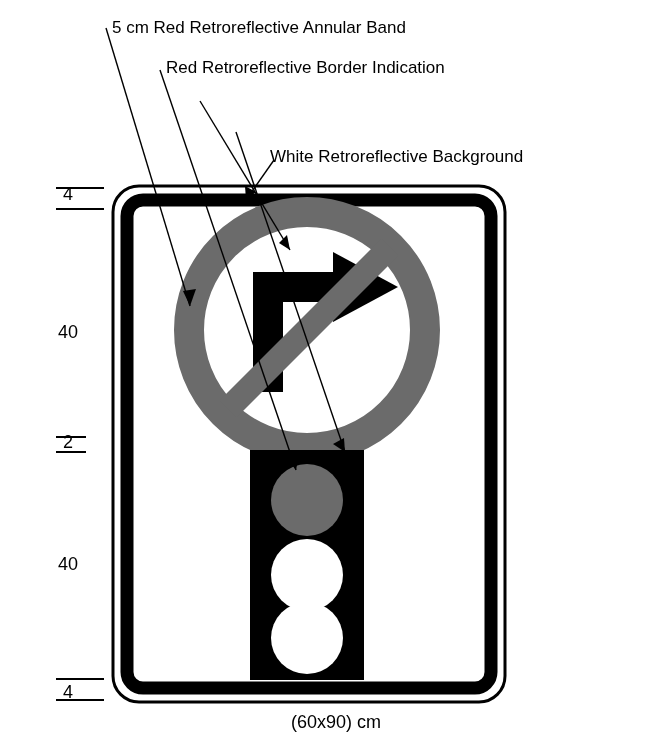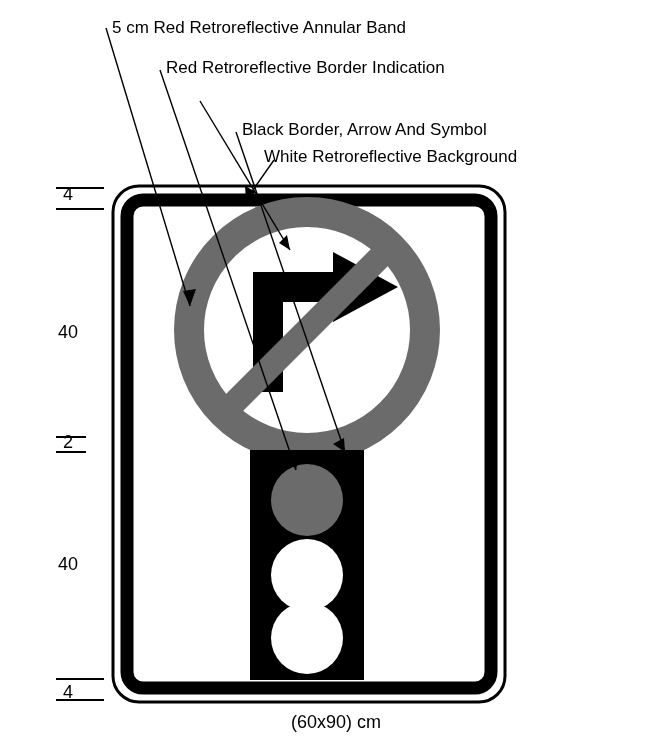--- a/index.html
+++ b/index.html
@@ -51,23 +51,22 @@
 </head>
 <body>
 
 <div id="stage">
 
   <div class="callout-label" style="left:112px; top:18px;">5 cm Red Retroreflective  Annular Band</div>
 
   <div class="callout-label" style="left:166px; top:58px;">Red Retroreflective  Border Indication</div>
 
 
-  <div class="callout-label" style="left:242px; top:120px;">Black Border, Arrow And Symbol</div>
 
-  <div class="callout-label" style="left:264px; top:147px;">White Retroreflective  Background</div>
+  <div class="callout-label" style="left:270px; top:147px;">White Retroreflective  Background</div>
 
   <div class="dim-label" style="left:58px; top:184px; width:20px;">4</div>
 
   <div class="dim-label" style="left:50px; top:322px; width:36px;">40</div>
 
   <div class="dim-label" style="left:58px; top:432px; width:20px;">2</div>
 
   <div class="dim-label" style="left:50px; top:554px; width:36px;">40</div>
 
   <div class="dim-label" style="left:58px; top:682px; width:20px;">4</div>

